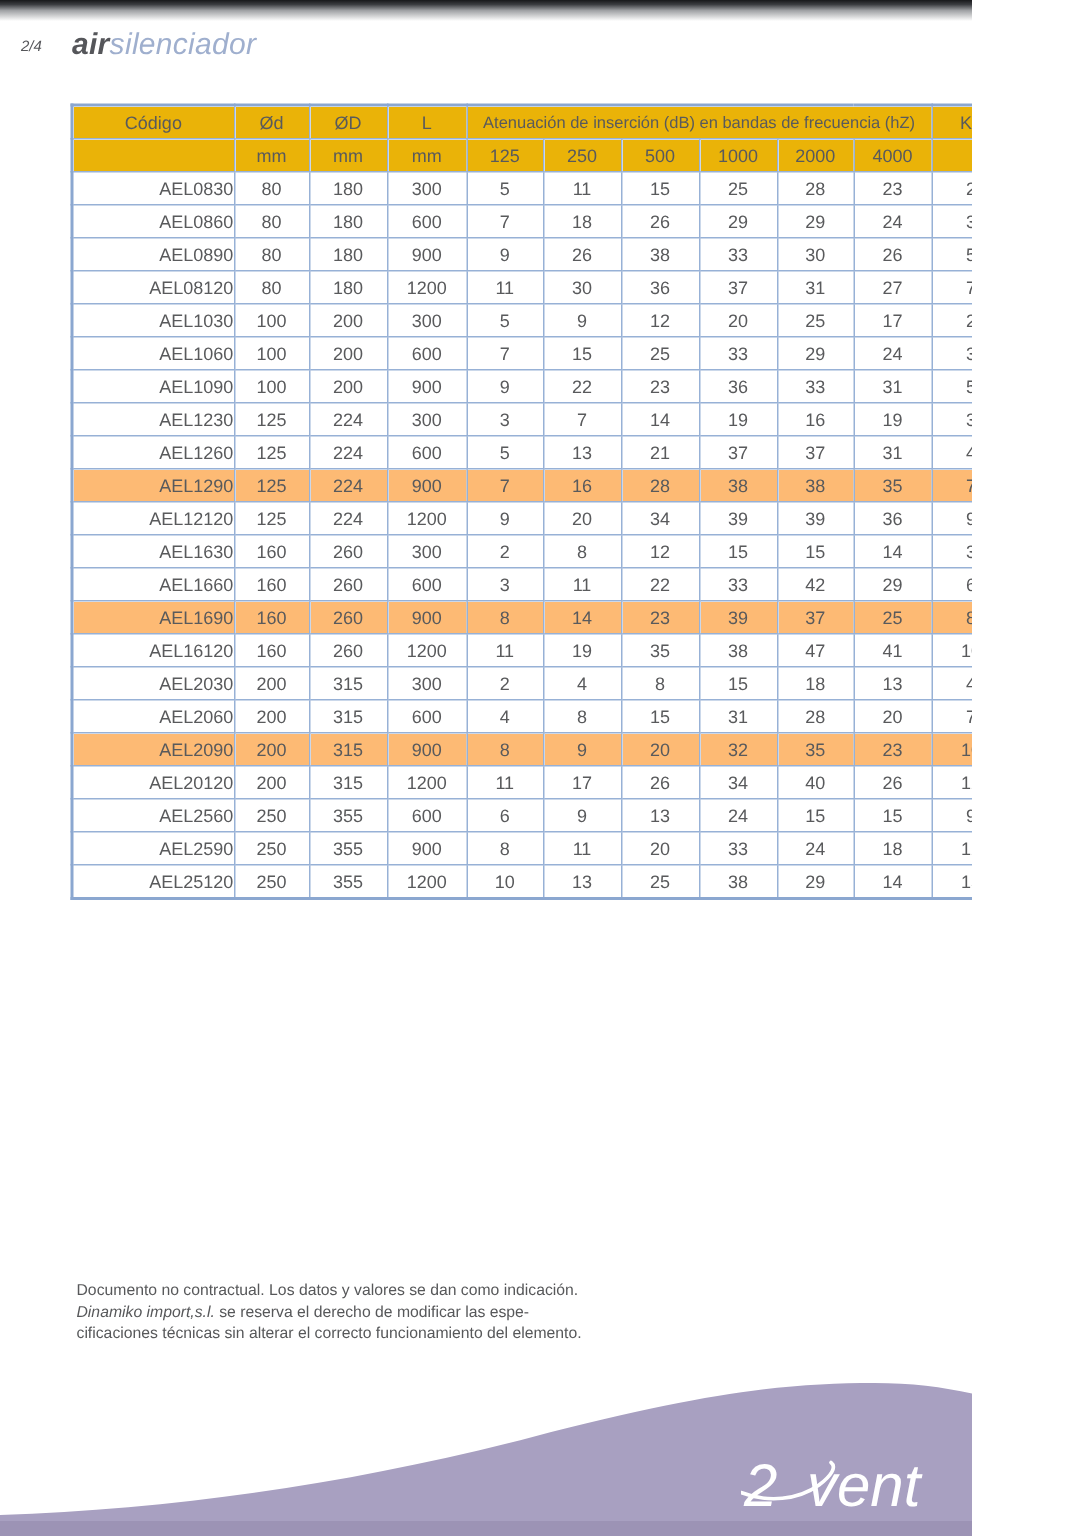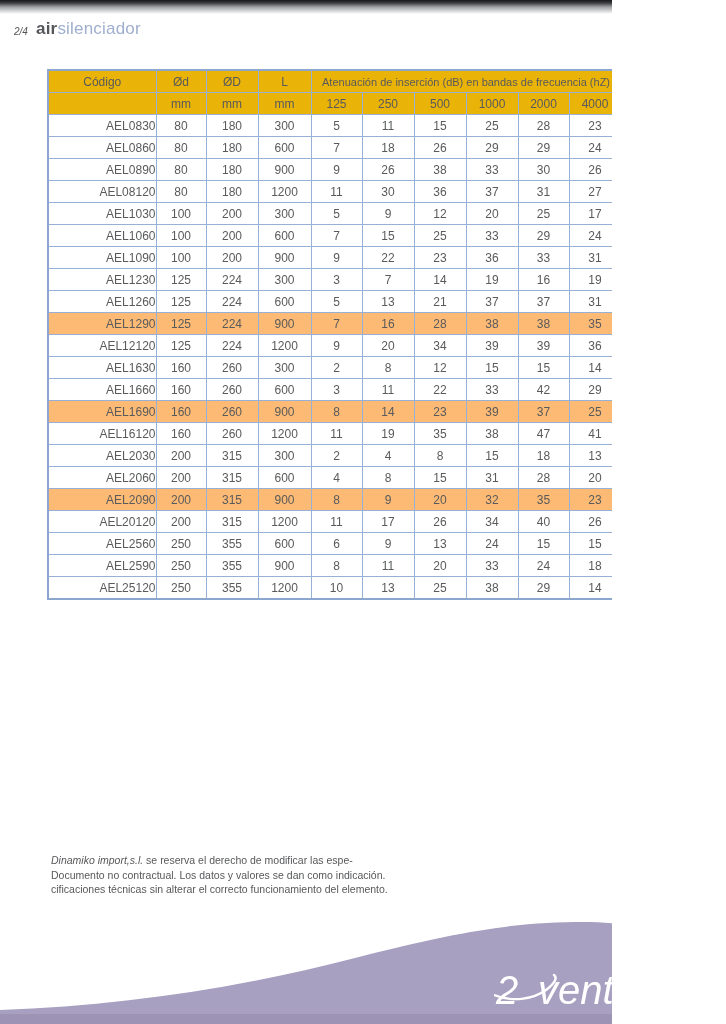--- a/index.html
+++ b/index.html
@@ -1,25 +1,25 @@
 <!DOCTYPE html>
 <html><head>
 <meta charset="utf-8">
 <style>
   html,body{margin:0;padding:0;background:#ffffff;}
   .page{
     position:relative;width:612px;height:1024px;overflow:hidden;
-    background:#ffffff;font-family:"Liberation Sans",sans-serif;color:#595a5c;
+    background:#ffffff;font-family:"Liberation Sans",sans-serif;color:#595a5c;padding-left:36px;
   }
   .top-edge{
     position:absolute;left:0;top:0;width:726px;height:14px;
     background:linear-gradient(180deg,#17181a 0px,#3b3d41 3px,#9fa1a4 7px,#ffffff 14px);
   }
   .page-num{position:absolute;left:14px;top:26px;font-size:10px;font-style:italic;color:#55565a;}
-  .doc-title{position:absolute;left:36px;top:19px;font-size:17px;letter-spacing:.2px;}
+  .doc-title{position:absolute;left:48px;top:19px;font-size:20px;font-style:italic;letter-spacing:.2px;}
   .doc-title .t1{color:#55565a;font-weight:bold;}
   .doc-title .t2{color:#9fafce;}
   table.data{
     position:absolute;left:47px;top:69px;width:626px;
     border-collapse:collapse;table-layout:fixed;
     border:2px solid #8ba7d0;
   }
   table.data td,table.data th{
     border:1px solid #97b1d6;height:21px;padding:0;
     font-size:12px;font-weight:normal;color:#595a5c;text-align:center;
@@ -376,22 +376,22 @@
           <td>29</td>
           <td>14</td>
           <td>15</td>
         </tr>
       </tbody>
   </table>
 
   <div class="side-note">© DINAMIKO IMPORT S.L. 2016 - F539301</div>
 
   <div class="footer-note">
+    <div>Documento no contractual. Los datos y valores se dan como indicación.</div>
     <div><span class="it">Dinamiko import,s.l.</span><span> se reserva el derecho de modificar las espe-</span></div>
-    <div>Documento no contractual. Los datos y valores se dan como indicación.</div>
     <div>cificaciones técnicas sin alterar el correcto funcionamiento del elemento.</div>
   </div>
 
   <svg class="wave" viewBox="0 0 726 110" preserveAspectRatio="none">
     <path d="M0,96 C120,92 240,74 355,44 C470,14 525,8 583,8 C645,8 690,26 726,42 L726,110 L0,110 Z" fill="#a8a0c1"></path>
     <rect x="0" y="100" width="726" height="10" fill="#9c93b5"></rect>
   </svg>
 
   <svg class="logo" viewBox="0 0 132 52">
     <text x="2" y="41" font-family="Liberation Sans, sans-serif" font-style="italic" font-size="40" fill="#ffffff">2</text>

